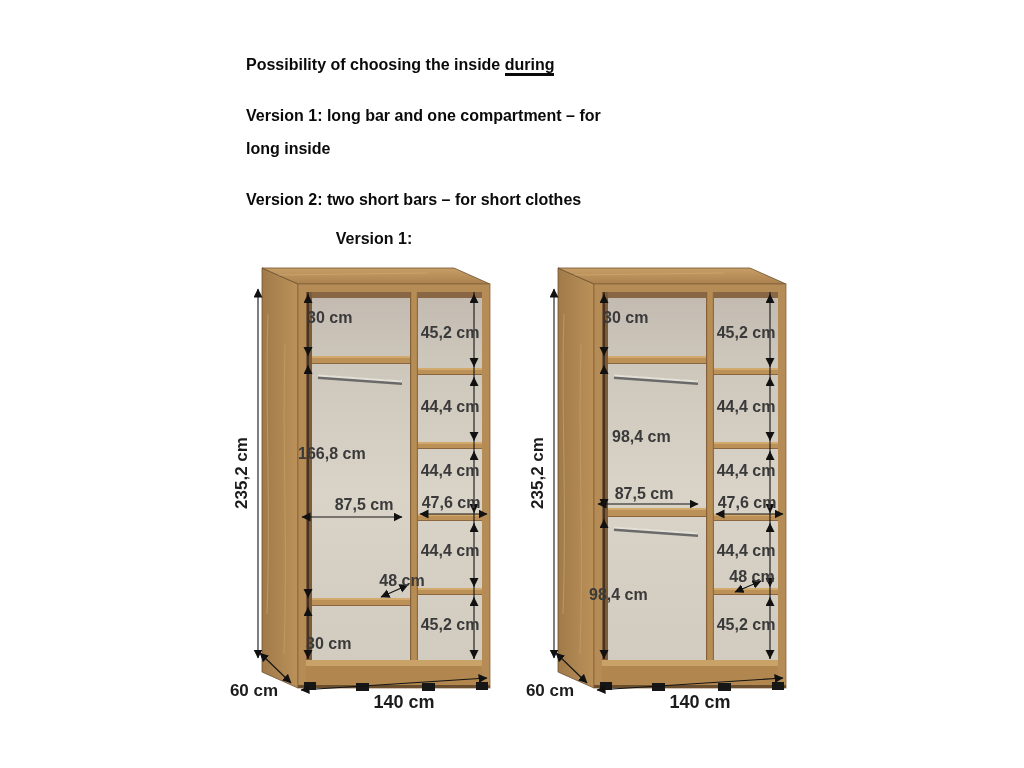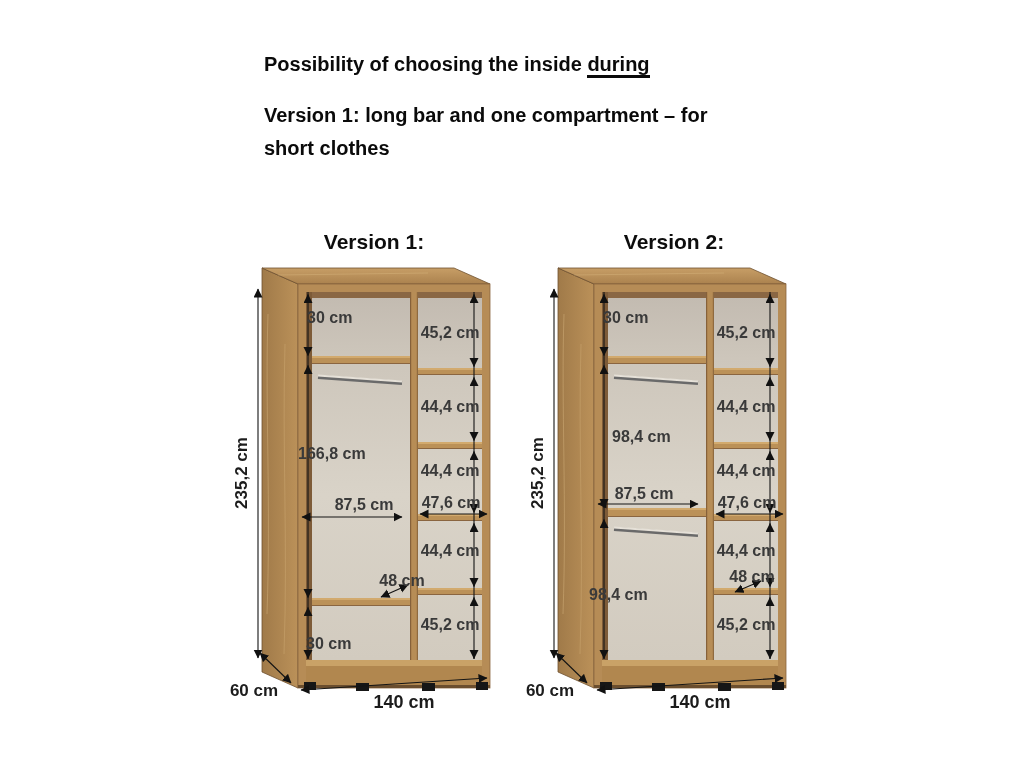--- a/index.html
+++ b/index.html
@@ -1,44 +1,44 @@
 <!DOCTYPE html>
 <html><head>
 <meta charset="utf-8">
 <style>
   html,body{margin:0;padding:0;background:#fff;}
   .stage{position:relative;width:1024px;height:768px;background:#ffffff;overflow:hidden;
          font-family:"Liberation Sans",sans-serif;}
-  .intro{position:absolute;left:264px;top:48px;color:#0a0a0a;font-weight:bold;
-         font-size:20px;line-height:33px;}
+  .intro{position:absolute;left:246px;top:48px;color:#0a0a0a;font-weight:bold;
+         font-size:16px;line-height:33px;}
   .t-line{white-space:nowrap;}
   .sp-before{margin-top:18px;}
   .u{border-bottom:3px solid #0a0a0a;padding-bottom:0px;}
   .ver-head{position:absolute;top:230px;width:200px;text-align:center;
-            font-size:21px;font-weight:bold;color:#0d0d0d;}
+            font-size:16px;font-weight:bold;color:#0d0d0d;}
   #vh1{left:274px;} #vh2{left:574px;}
   svg{position:absolute;left:0;top:0;}
   .lbl{font:600 16px "Liberation Sans",sans-serif;fill:#3a3a3a;}
   .lblBig{font:700 17px "Liberation Sans",sans-serif;fill:#1c1c1c;}
   .lblXL{font:700 18px "Liberation Sans",sans-serif;fill:#1c1c1c;}
   .dim{stroke:#141414;stroke-width:1.1;fill:none;}
 </style>
 </head>
 <body>
 
 <div class="stage">
 
   <div class="intro">
     <div class="t-line"><span>Possibility of choosing the inside </span><span class="u">during</span></div>
     <div class="t-line sp-before">Version 1: long bar and one compartment – for</div>
-    <div class="t-line">short clothes</div>
+    <div class="t-line">long inside</div>
+    <div class="t-line sp-before">Version 2: two short bars – for short clothes</div>
   </div>
 
   <div id="vh1" class="ver-head">Version 1:</div>
-  <div id="vh2" class="ver-head">Version 2:</div>
 
   <svg width="1024" height="768" viewBox="0 0 1024 768">
     <defs>
       <linearGradient id="gradBack" x1="0" y1="0" x2="0" y2="1">
         <stop offset="0" stop-color="#c2bab0"></stop>
           <stop offset="0.18" stop-color="#cdc6bb"></stop>
         <stop offset="0.55" stop-color="#d9d3c8"></stop>
           <stop offset="1" stop-color="#d2cbbf"></stop>
       </linearGradient>
       <linearGradient id="gradSide" x1="0" y1="0" x2="1" y2="0">

